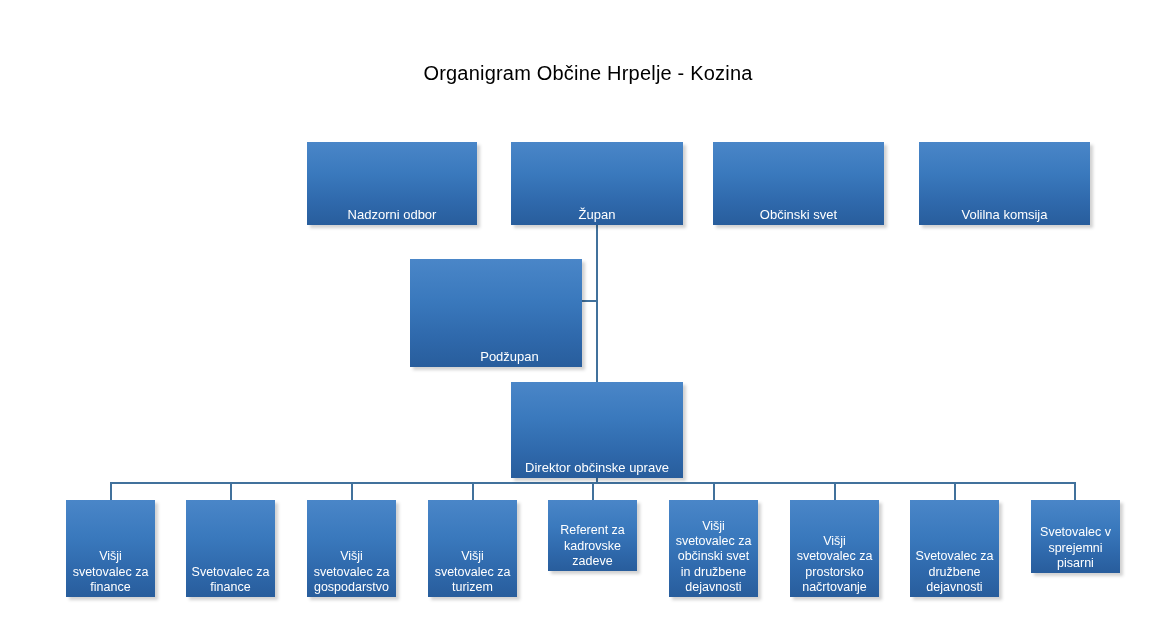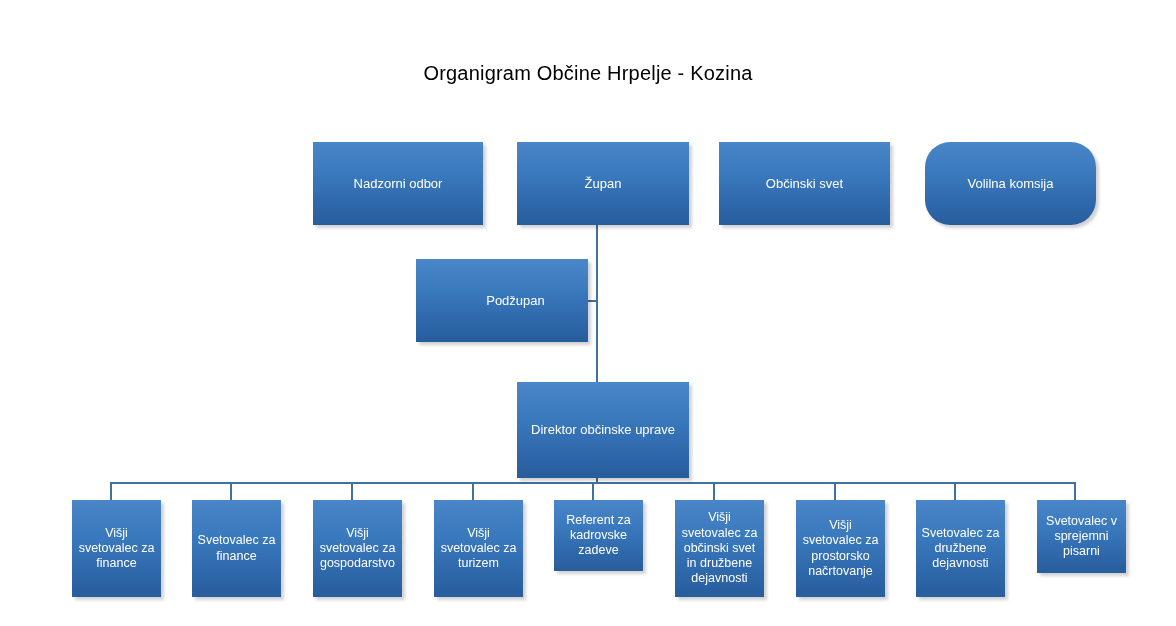--- a/index.html
+++ b/index.html
@@ -32,28 +32,27 @@
     white-space: nowrap;
   }
 
   
   .node {
     position: absolute;
     box-sizing: border-box;
     background: linear-gradient(180deg, #4a86c8 0%, #3a79bd 38%, #2f69ac 72%, #285d9c 100%);
     color: #ffffff;
     display: flex;
-    align-items: center;
+    align-items: flex-end;
     justify-content: center;
     text-align: center;
     line-height: 1.22;
     box-shadow: 3px 3px 3px rgba(0, 0, 0, 0.18);
     padding: 2px 4px;
     z-index: 3;
-    margin-left: 6px;
   }
   .node-label {
     display: block;
     width: 100%;
     white-space: pre-line;
   }
   .tier1 { font-size: 13px; }
   .tier2 { font-size: 13px; }
   .tier3 { font-size: 13px; }
   .tier4 { font-size: 12.5px; }
@@ -97,25 +96,25 @@
   </div>
 
   <div class="node tier1" style="left:511px; top:142px; width:172px; height:83px;">
     <span class="node-label">Župan</span>
   </div>
 
   <div class="node tier1" style="left:713px; top:142px; width:171px; height:83px;">
     <span class="node-label">Občinski svet</span>
   </div>
 
-  <div class="node tier1" style="left:919px; top:142px; width:171px; height:83px;border-radius:25px;">
+  <div class="node tier1" style="left:919px; top:142px; width:171px; height:83px;">
     <span class="node-label">Volilna komsija</span>
   </div>
 
-  <div class="node tier2" style="left:410px; top:259px; width:172px; height:83px;padding-left:31px;">
+  <div class="node tier2" style="left:410px; top:259px; width:172px; height:108px;padding-left:31px;">
     <span class="node-label">Podžupan</span>
   </div>
 
   <div class="node tier3" style="left:511px; top:382px; width:172px; height:96px;">
     <span class="node-label">Direktor občinske uprave</span>
   </div>
 
   <div class="node tier4" style="left:66px; top:500px; width:89px; height:97px;">
     <span class="node-label">Višji
 svetovalec za

